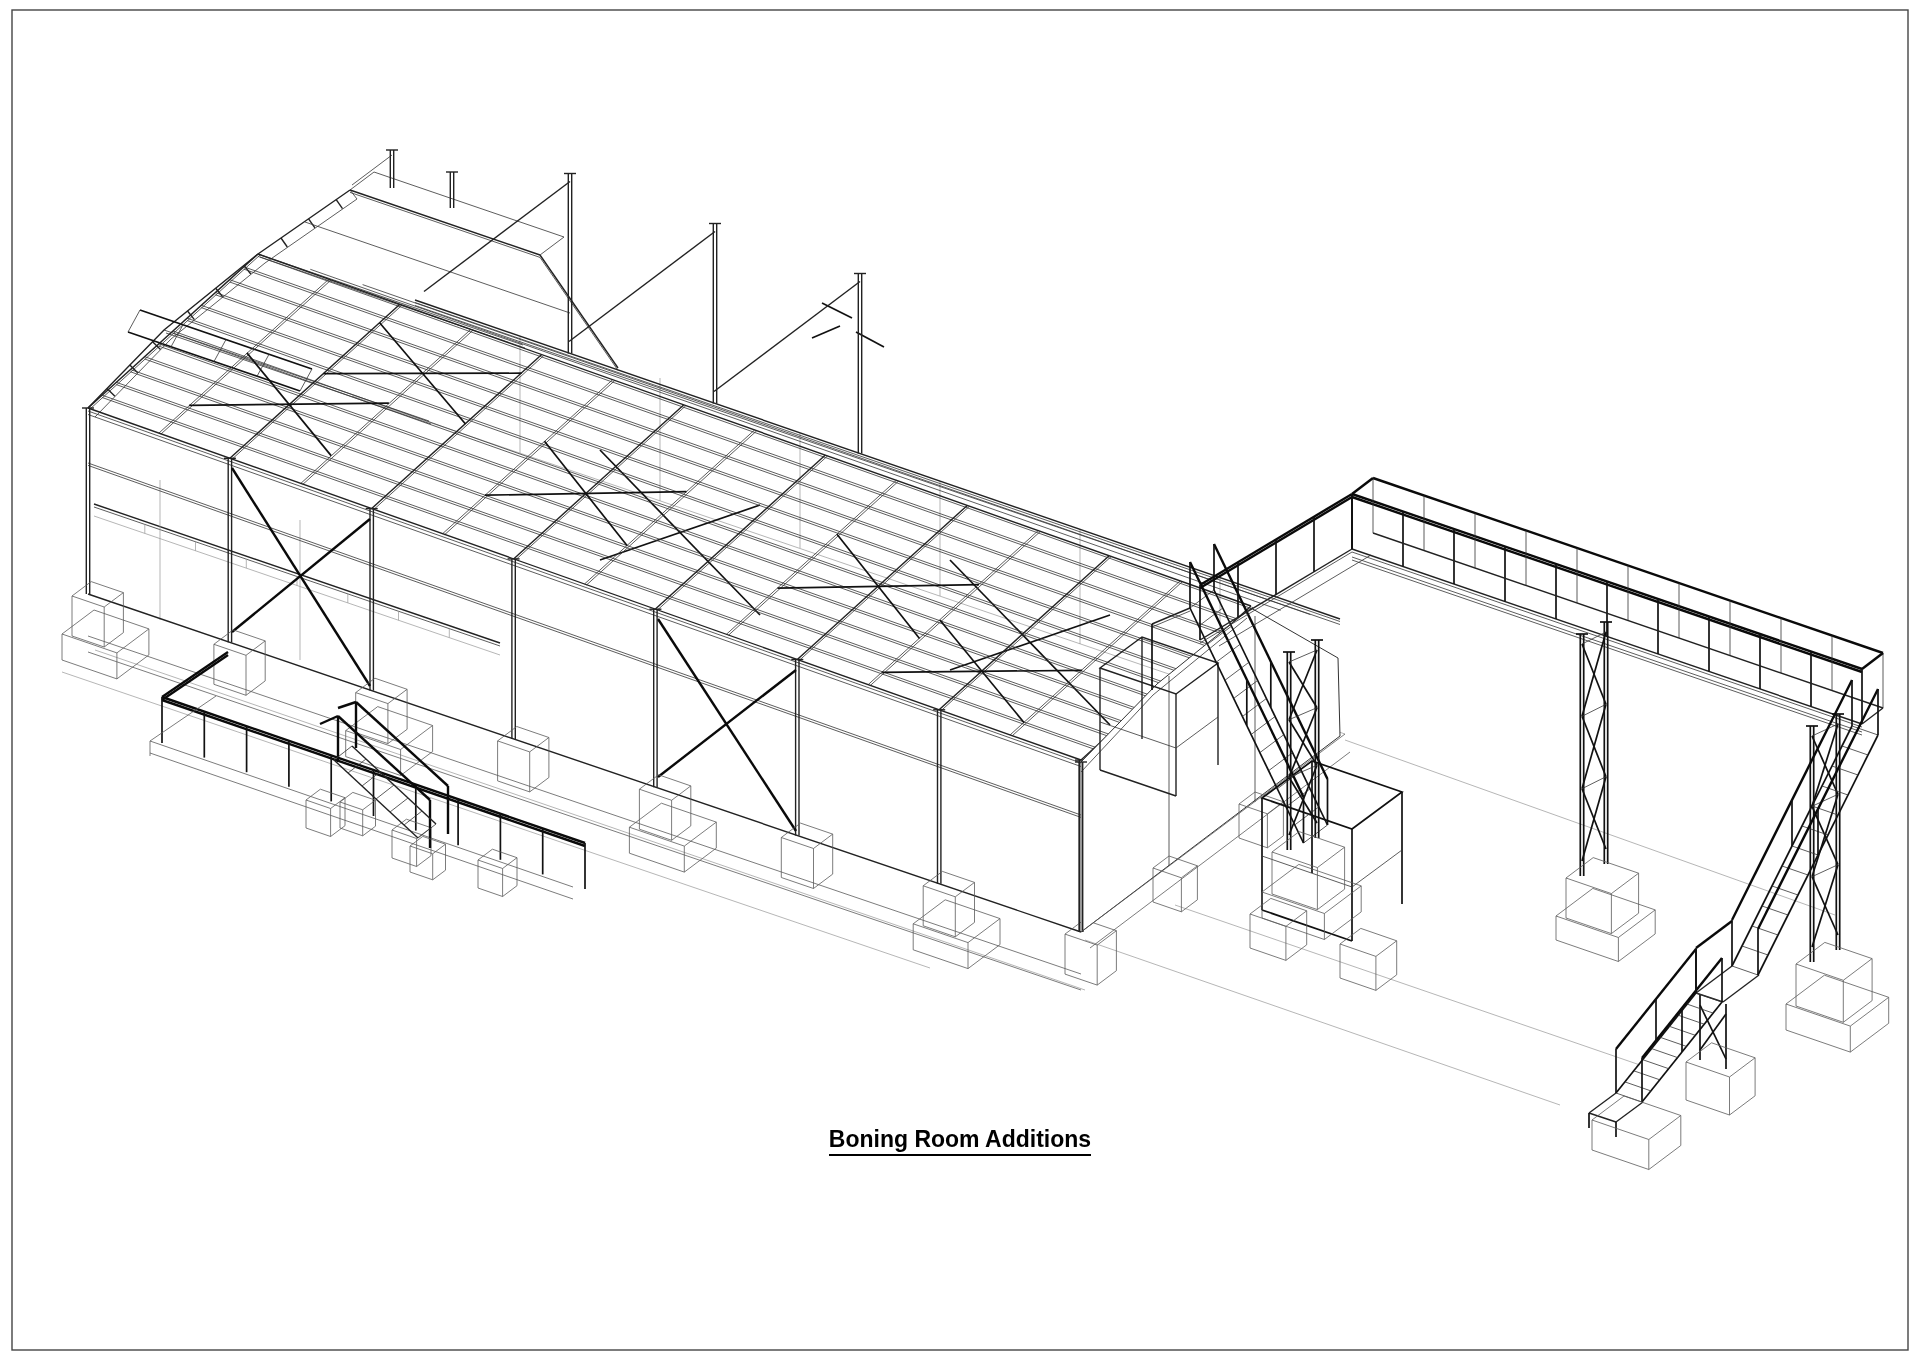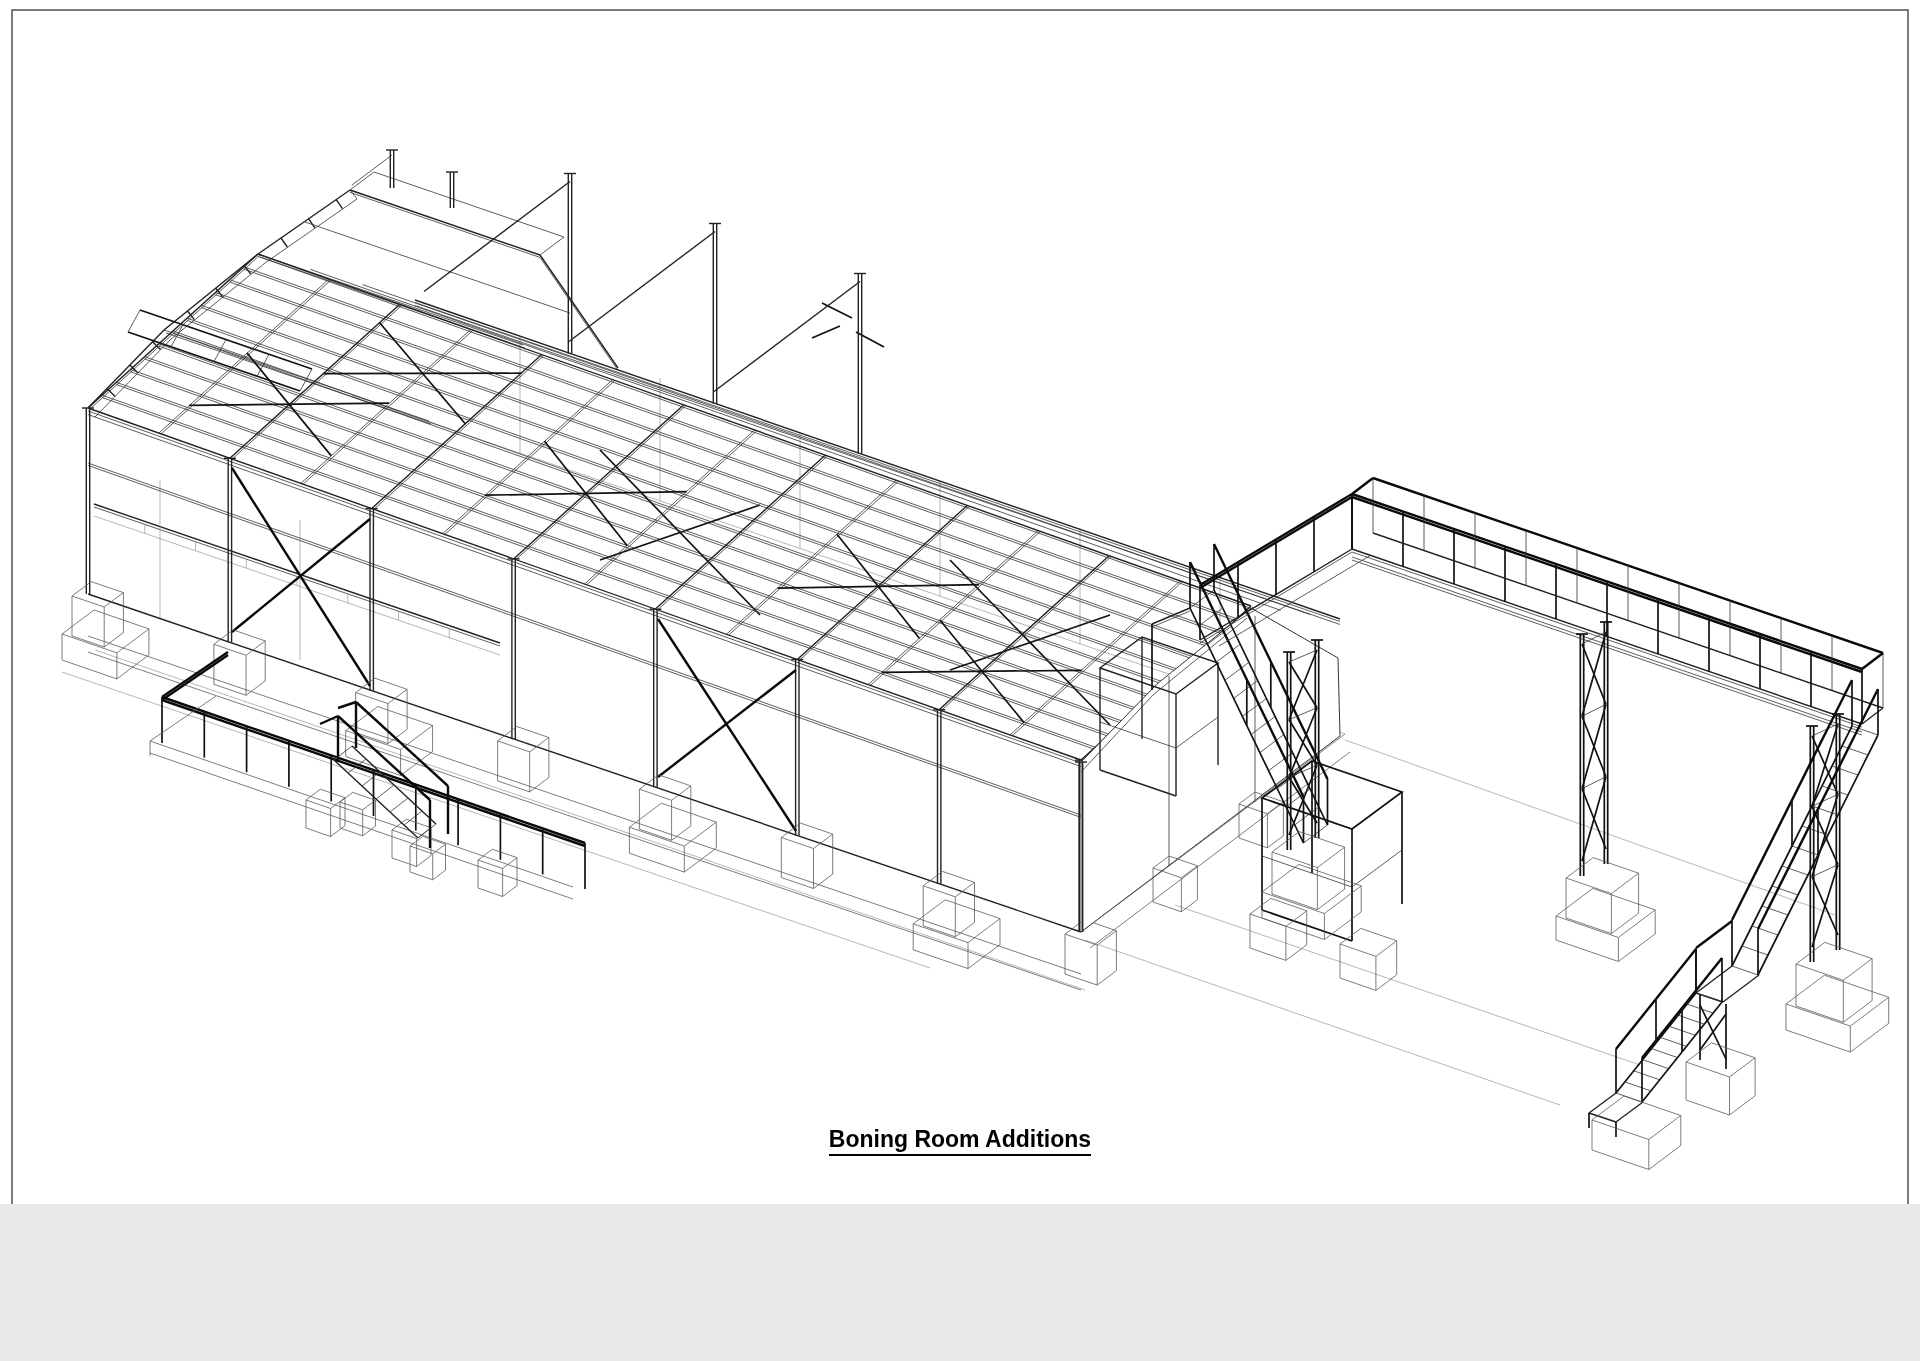--- a/index.html
+++ b/index.html
@@ -1,16 +1,16 @@
 <!DOCTYPE html>
 <html><head>
 <meta charset="utf-8">
 <style>
   html,body{margin:0;padding:0;background:#e8e8e8;}
-  .page{position:relative;width:1920px;height:1204px;background:#737373;overflow:hidden;
+  .page{position:relative;width:1920px;height:1361px;background:#737373;overflow:hidden;
         font-family:"Liberation Sans", sans-serif;}
   svg{position:absolute;left:0;top:0;width:1920px;height:1361px;}
   
   .th{stroke:#333;stroke-width:.8;fill:none}
   .md{stroke:#222;stroke-width:1.4;fill:none}
   .bm{stroke:#111;stroke-width:1.7;fill:none}
   .bd{stroke:#0a0a0a;stroke-width:2.4;fill:none}
   .gy{stroke:#979797;stroke-width:.7;fill:none}
   .cn{stroke:#5a5a5a;stroke-width:.8;fill:none}
   .wh{fill:#fff;stroke:#333;stroke-width:1}

